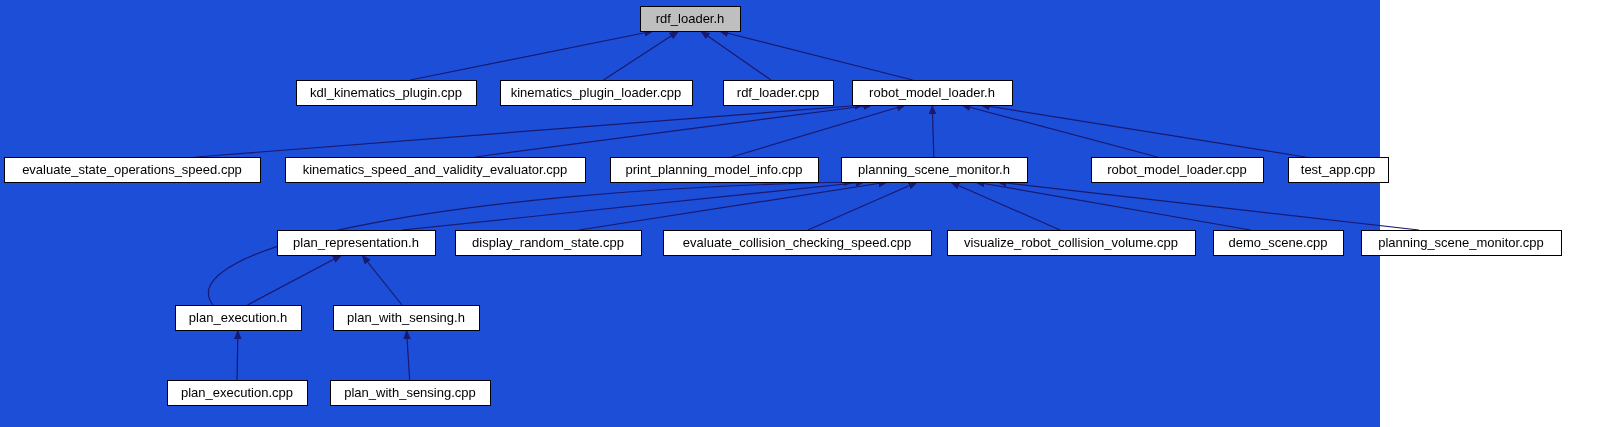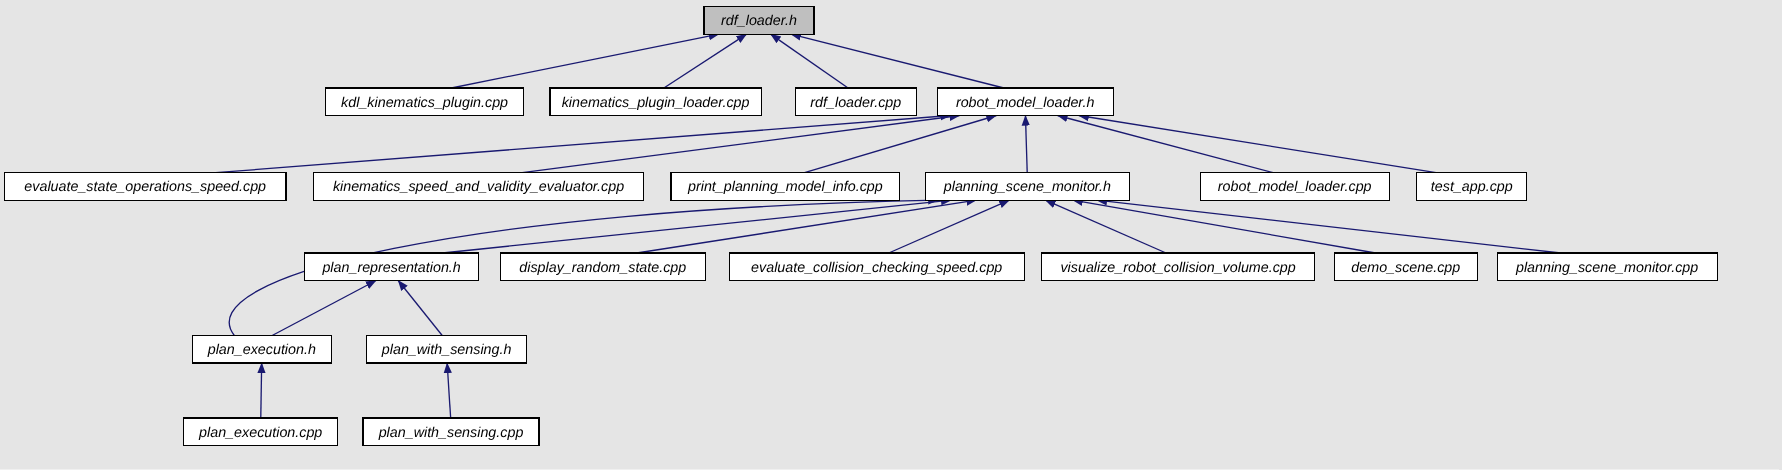--- a/index.html
+++ b/index.html
@@ -2,25 +2,24 @@
 <html><head>
 <meta charset="utf-8">
 <style>
   html, body {
     margin: 0;
     padding: 0;
     background: #ffffff;
   }
   .canvas {
     position: relative;
-    width: 1620px;
+    width: 1380px;
     height: 427px;
-    background: #e5e5e5;
+    background: #1d4ed8;
     font-family: "Liberation Sans", sans-serif;
-    font-style: italic;
   }
   svg {
     display: block;
   }
   .node-label {
     font-family: "Liberation Sans", sans-serif;
     font-size: 13px;
   }
   .node-rect {
     shape-rendering: crispEdges;

